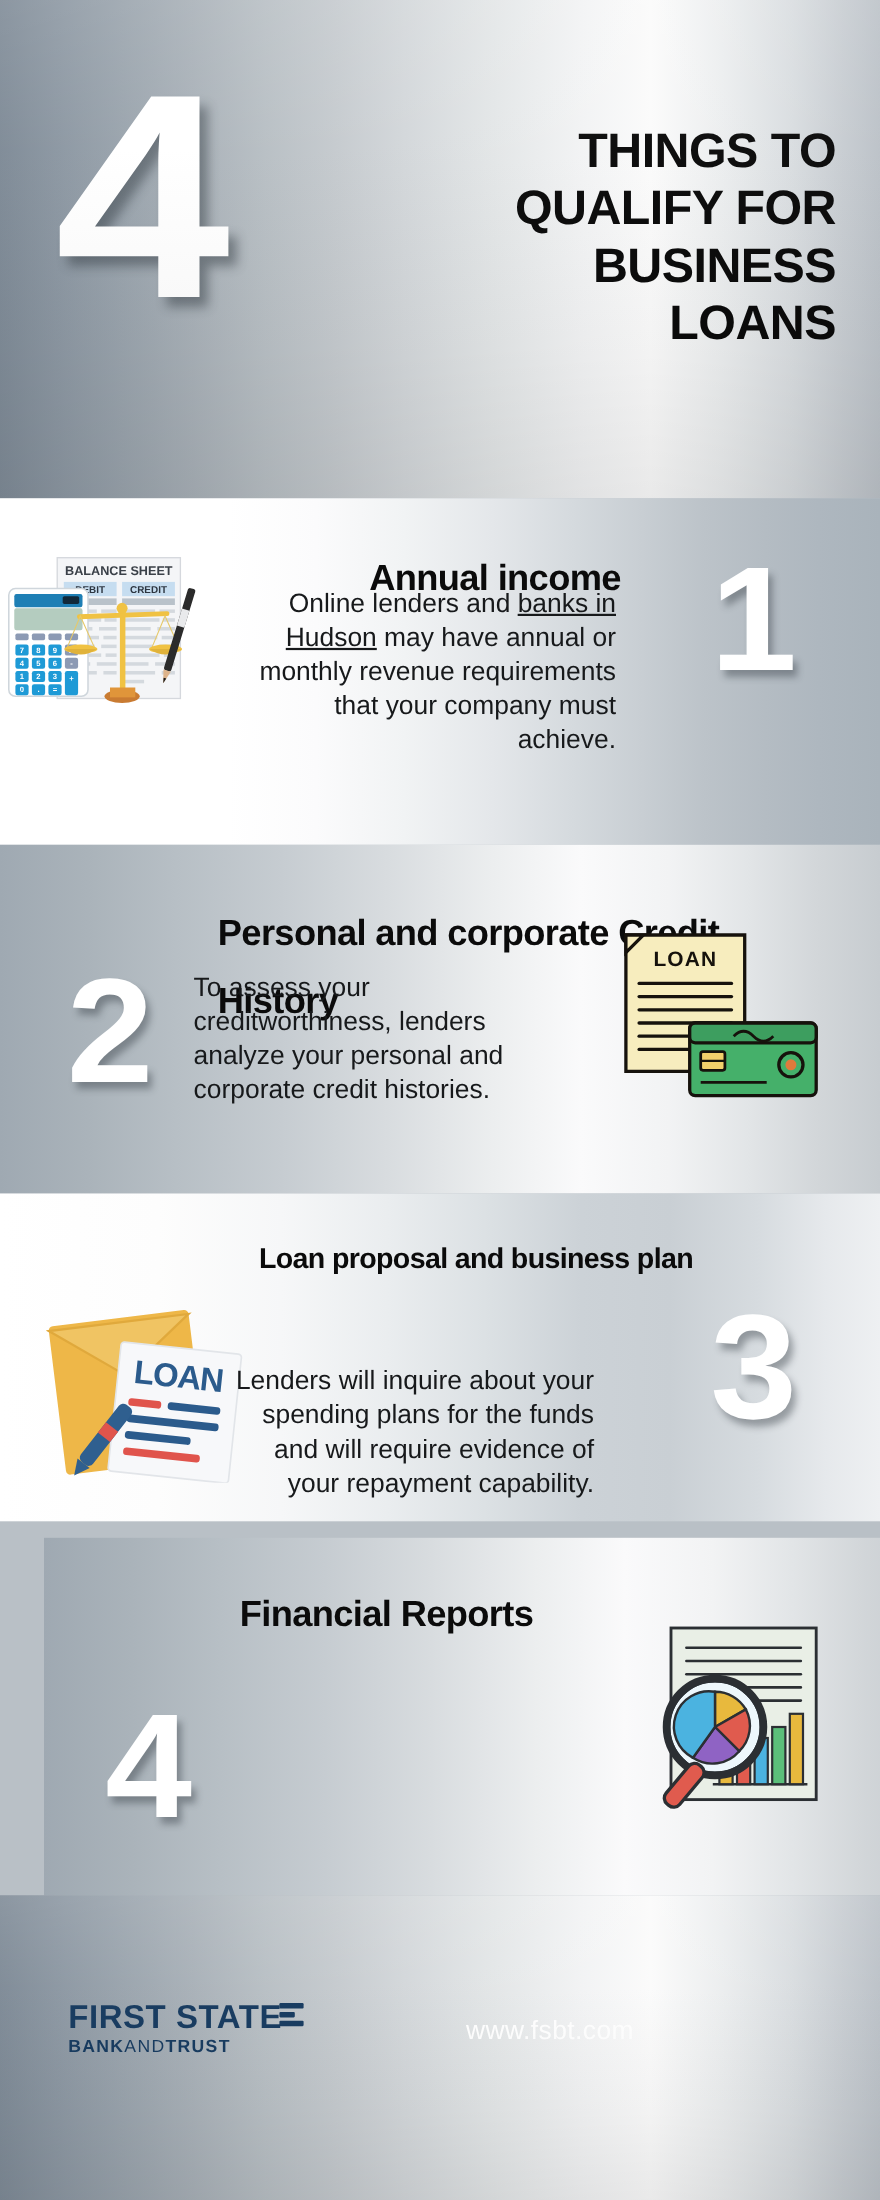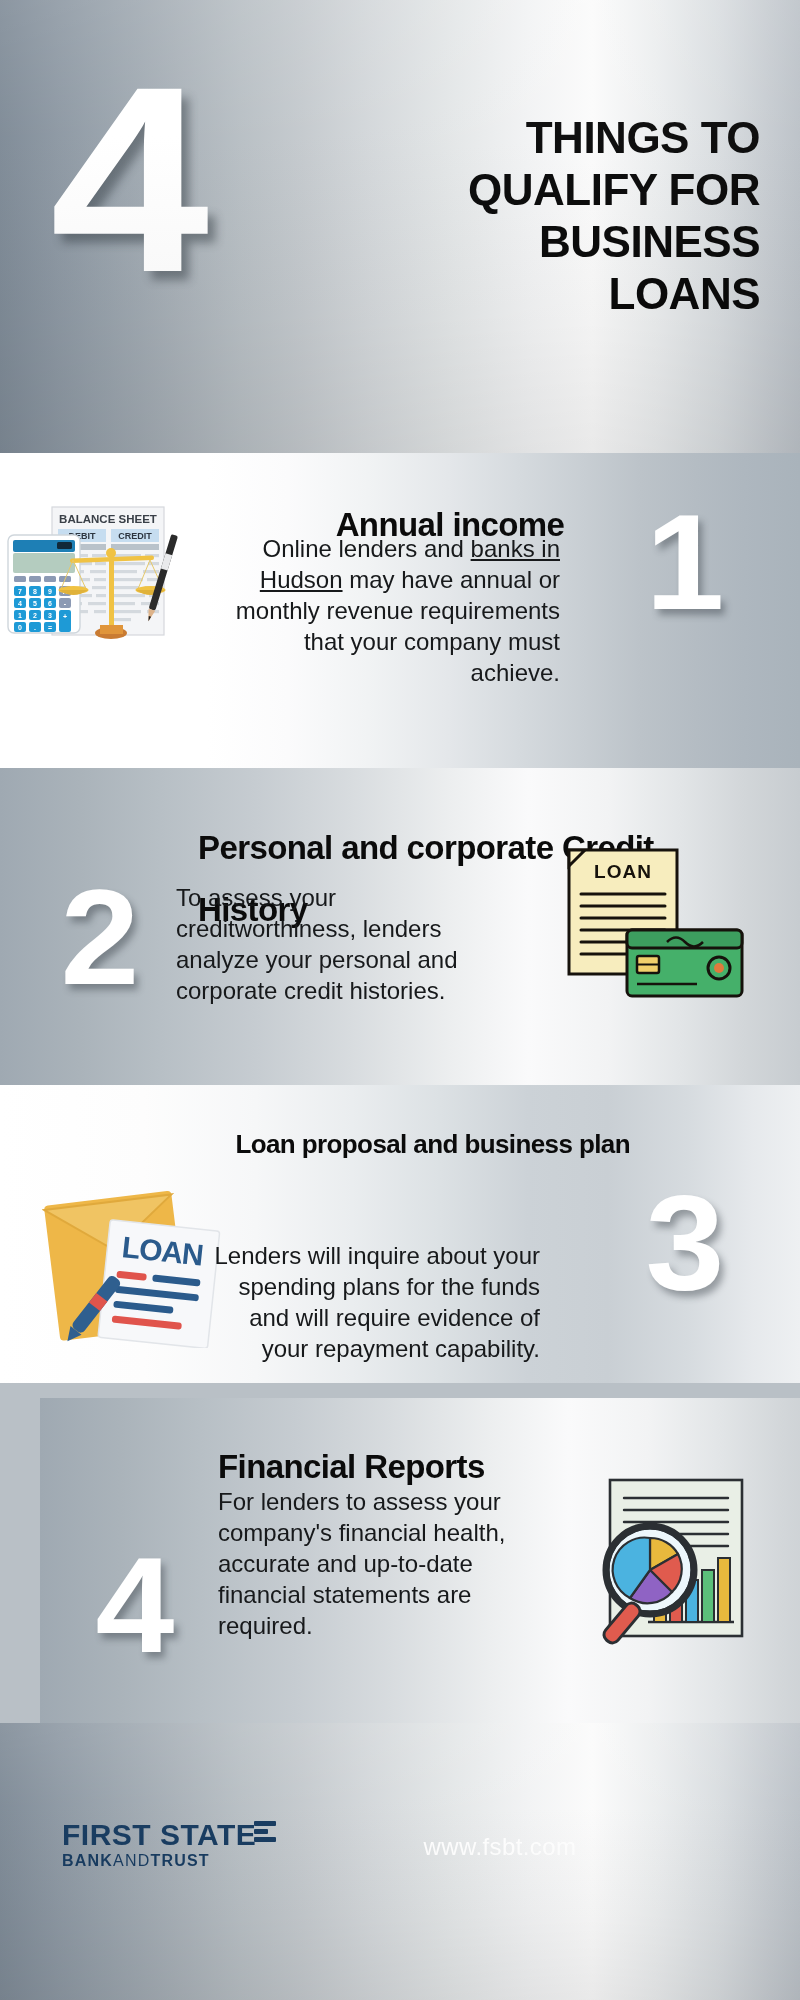--- a/index.html
+++ b/index.html
@@ -414,21 +414,20 @@
     </div>
   </div>
 
   <div class="band metal-mid sect" id="s4">
     <div class="sect-inner">
 
       <h2 class="h2" style="left:178px;top:22px;width:480px;text-align:left;font-size:33px;line-height:40px;">Financial Reports</h2>
 
       <div class="bignum" style="left:40px;top:140px;width:110px;text-align:center;">4</div>
 
-      <div class="body-txt" style="left:178px;top:88px;width:300px;text-align:left;">For lenders to assess your company's financial health, accurate and up-to-date financial statements are required.</div>
 
       <div class="ill" style="left:548px;top:78px;width:190px;height:175px;">
         <svg width="190" height="175" viewBox="0 0 190 175">
           <rect x="22" y="4" width="132" height="156" fill="#e9efe6" stroke="#2b2f33" stroke-width="2.6"></rect>
           <g stroke="#2b2f33" stroke-width="2.4" stroke-linecap="round">
             <line x1="36" y1="22" x2="140" y2="22"></line>
             <line x1="36" y1="34" x2="140" y2="34"></line>
             <line x1="36" y1="46" x2="140" y2="46"></line>
             <line x1="36" y1="58" x2="140" y2="58"></line>
             <line x1="36" y1="70" x2="140" y2="70"></line>

